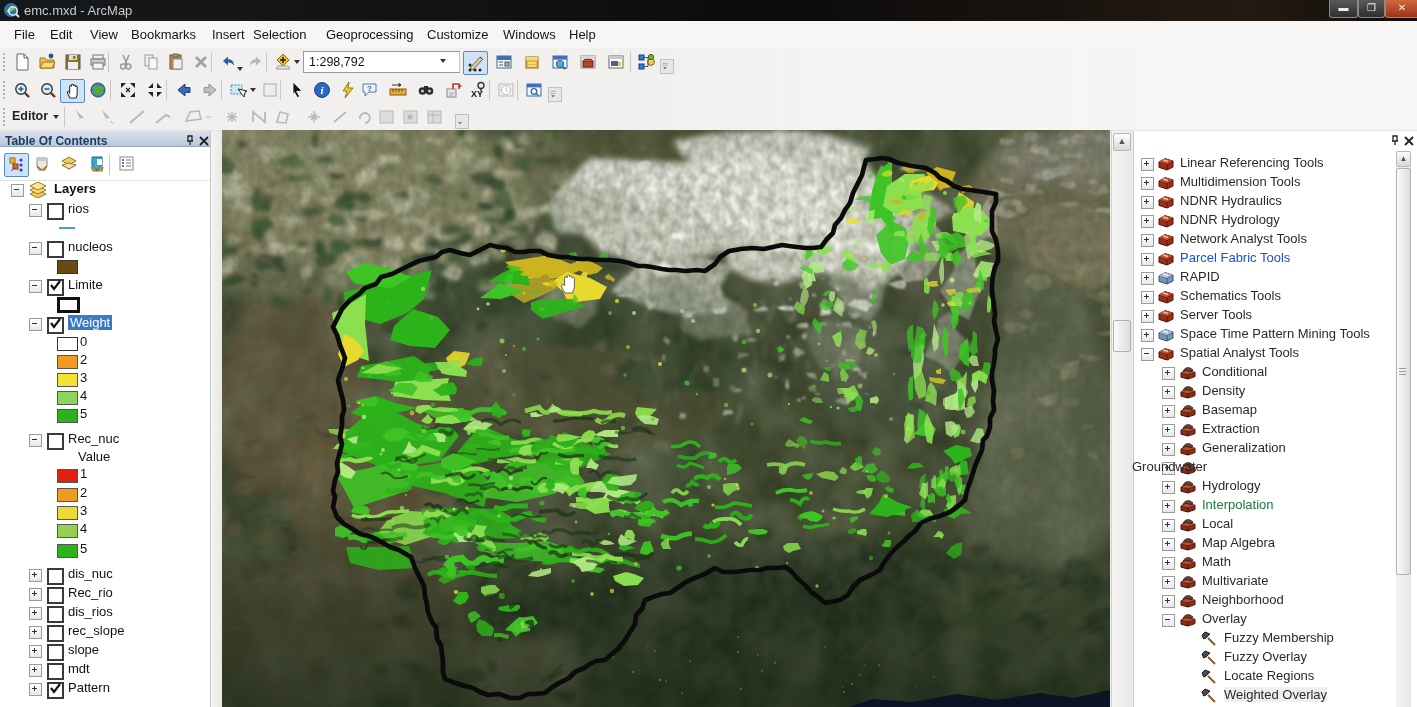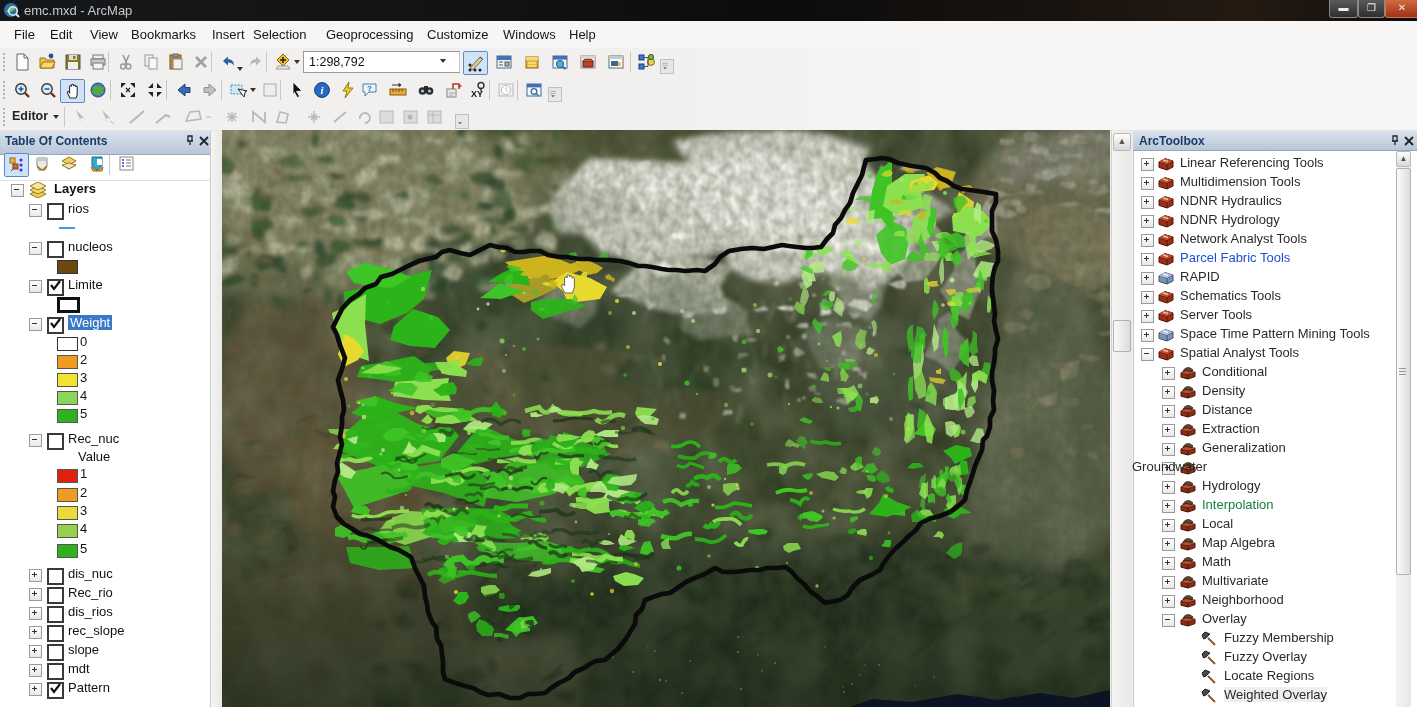--- a/index.html
+++ b/index.html
@@ -2003,21 +2003,21 @@
           <circle cx="643" cy="535" r="0.8" fill="#c5c6b6" opacity="0.31"></circle>
         </g>
         <polygon points="205,129 214,127 220,122 228,120 238,123 248,125 258,120 268,115 276,117 285,118 293,122 302,122 308,121 318,121 326,125 337,127 345,127 357,129 367,129 375,130 386,130 398,131 407,133 416,136 423,136 430,137 440,139 447,140 455,140 463,141 475,140 483,141 493,134 498,127 507,121 519,119 530,118 542,119 551,117 560,115 567,116 575,117 584,118 590,118 599,117 605,109 611,103 613,95 619,88 623,80 628,73 631,63 635,55 640,45 642,37 644,30 654,29 660,28 667,29 676,33 690,36 704,38 713,43 718,48 725,51 732,56 740,59 748,60 762,62 774,64 774,72 770,81 770,90 770,101 774,110 776,121 776,131 773,137 771,145 770,155 770,161 771,168 772,176 773,184 772,191 774,201 776,209 773,219 773,224 772,233 770,242 770,250 772,261 771,271 772,280 768,288 768,297 765,306 761,310 760,320 756,329 753,336 751,343 748,352 745,360 743,370 735,377 728,382 718,386 707,389 699,393 693,401 688,405 682,411 673,419 666,427 661,434 658,440 649,445 638,450 630,458 626,465 618,470 603,473 595,466 589,462 583,455 576,449 569,441 563,437 556,438 545,438 538,440 528,440 521,441 513,442 501,442 493,438 483,444 473,448 464,452 454,459 448,463 440,464 431,467 423,470 420,479 414,485 413,494 408,502 403,510 396,519 390,524 383,530 374,531 368,534 362,538 353,542 347,548 337,553 329,558 323,563 313,564 306,564 298,568 288,568 277,564 266,565 258,562 251,558 243,556 233,553 223,549 221,542 221,531 220,524 219,515 215,509 214,497 210,492 206,482 205,474 203,467 202,456 198,448 193,438 189,427 177,420 168,417 156,410 147,406 138,404 129,398 122,394 115,387 111,377 113,367 111,361 113,350 116,342 115,333 118,322 120,314 118,307 120,295 120,287 122,280 121,270 118,259 116,250 120,239 123,228 118,215 115,205 111,197 115,189 120,179 128,170 137,164 143,158 154,154 159,147 170,144 178,140 186,136 197,131 205,129" fill="none" stroke="#0b0b0b" stroke-width="4.7" stroke-linejoin="round"></polygon>
         <polygon points="628,577 650,569 690,572 735,564 775,570 818,563 852,568 888,560 888,577" fill="#0a1424"></polygon>
         <g transform="translate(336,141)">
 <path d="M7 22c-1.5-3-4-6.5-3.4-8 .6-1.3 2.2-.6 3 .8V7c0-1.8 2.4-1.8 2.5 0V5.2c0-1.8 2.6-1.8 2.6 0V6c0-1.6 2.4-1.6 2.4.1v1.2c0-1.5 2.3-1.5 2.3.2v7.5c0 2.6-1.2 4-1.8 7z" fill="#fff" stroke="#444" stroke-width="0.8"></path>
         </g>
       </svg>
     </div>
     <div id="toc" class="abs"></div>
-<div class="panelhead abs" style="left:0;top:131px;width:210px;height:24px;padding:3px 0 0 5px;box-sizing:border-box">Table Of Contents</div>
+<div class="panelhead abs" style="left:0;top:131px;width:210px;height:16px;padding:3px 0 0 5px;box-sizing:border-box">Table Of Contents</div>
 <svg class="abs" style="left:184px;top:135px" width="12" height="12" viewBox="0 0 12 12">
       <path d="M4 1h4v5H4zM3 6h6M6 6v4" stroke="#222" fill="none" stroke-width="1.3"></path>
     </svg>
 <svg class="abs" style="left:198px;top:135px" width="12" height="12" viewBox="0 0 12 12">
       <path d="M2 2l8 8M10 2l-8 8" stroke="#222" stroke-width="1.8"></path>
     </svg>
 <div class="ticon abs hil" style="left:4px;top:153px">
       <svg width="18" height="18" viewBox="0 0 18 18">
         <rect x="2" y="2" width="5" height="5" fill="#e8b83a" stroke="#9a6a10"></rect>
         <rect x="5" y="8" width="5" height="5" fill="#d86a2a" stroke="#8a3a10"></rect>
@@ -2128,21 +2128,20 @@
 <div class="cb abs" style="left:47px;top:663px"></div>
 <div class="treelbl abs" style="left:68px;top:661px">mdt</div>
 <div class="exp abs plus" style="left:29px;top:683px"></div>
 <div class="cb abs" style="left:47px;top:682px"></div>
     <svg class="abs" style="left:49px;top:682px" width="13" height="13" viewBox="0 0 13 13">
       <path d="M2 6l3 4 6-8" stroke="#111" stroke-width="2.2" fill="none"></path>
     </svg>
 <div class="treelbl abs" style="left:68px;top:680px">Pattern</div>
 <div class="abs scrolltrack" style="left:211px;top:131px;width:11px;height:576px"></div>
     <div id="atb" class="abs"></div>
-<div class="panelhead abs" style="left:1133px;top:131px;width:284px;height:20px;padding:3px 0 0 6px;box-sizing:border-box">ArcToolbox</div>
 <svg class="abs" style="left:1389px;top:135px" width="12" height="12" viewBox="0 0 12 12">
       <path d="M4 1h4v5H4zM3 6h6M6 6v4" stroke="#222" fill="none" stroke-width="1.3"></path>
     </svg>
 <svg class="abs" style="left:1403px;top:135px" width="12" height="12" viewBox="0 0 12 12">
       <path d="M2 2l8 8M10 2l-8 8" stroke="#222" stroke-width="1.8"></path>
     </svg>
 <div class="exp abs plus" style="left:1141px;top:158px"></div>
 <svg class="abs" style="left:1157px;top:155px" width="18" height="18" viewBox="0 0 18 18">
       <path d="M2 7l6-3.4 8 2.4v6L10 15l-8-2.6z" fill="#9a2e18" stroke="#55140a"></path>
       <path d="M2 7l8 2.2 6-2.8" fill="none" stroke="#5a1408"></path>
@@ -2260,21 +2259,21 @@
     </svg>
 <div class="treelbl abs" style="left:1202px;top:383px;color:#2a2a2a">Density</div>
 <div class="exp abs plus" style="left:1162px;top:405px"></div>
 <svg class="abs" style="left:1179px;top:402px" width="18" height="18" viewBox="0 0 18 18">
       <path d="M2 9l5-2.6 9 1.8v4.4L9 15l-7-1.8z" fill="#8a2e18" stroke="#4a1206"></path>
       <path d="M2 9l7 1.6 7-2.4" fill="none" stroke="#4a1206"></path>
       <path d="M9 10.6V15" stroke="#4a1206"></path>
       <path d="M2 9l5-2.6 9 1.8-7 2.4z" fill="#b05030"></path>
       <path d="M4 7.5C5 4.5 8 3 11 4l3 2-3 1.4-4-1.2z" fill="#6a4a3a" stroke="#3a2015"></path>
     </svg>
-<div class="treelbl abs" style="left:1202px;top:402px;color:#2a2a2a">Distance</div>
+<div class="treelbl abs" style="left:1202px;top:402px;color:#2a2a2a">Basemap</div>
 <div class="exp abs plus" style="left:1162px;top:424px"></div>
 <svg class="abs" style="left:1179px;top:421px" width="18" height="18" viewBox="0 0 18 18">
       <path d="M2 9l5-2.6 9 1.8v4.4L9 15l-7-1.8z" fill="#8a2e18" stroke="#4a1206"></path>
       <path d="M2 9l7 1.6 7-2.4" fill="none" stroke="#4a1206"></path>
       <path d="M9 10.6V15" stroke="#4a1206"></path>
       <path d="M2 9l5-2.6 9 1.8-7 2.4z" fill="#b05030"></path>
       <path d="M4 7.5C5 4.5 8 3 11 4l3 2-3 1.4-4-1.2z" fill="#6a4a3a" stroke="#3a2015"></path>
     </svg>
 <div class="treelbl abs" style="left:1202px;top:421px;color:#2a2a2a">Extraction</div>
 <div class="exp abs plus" style="left:1162px;top:443px"></div>

